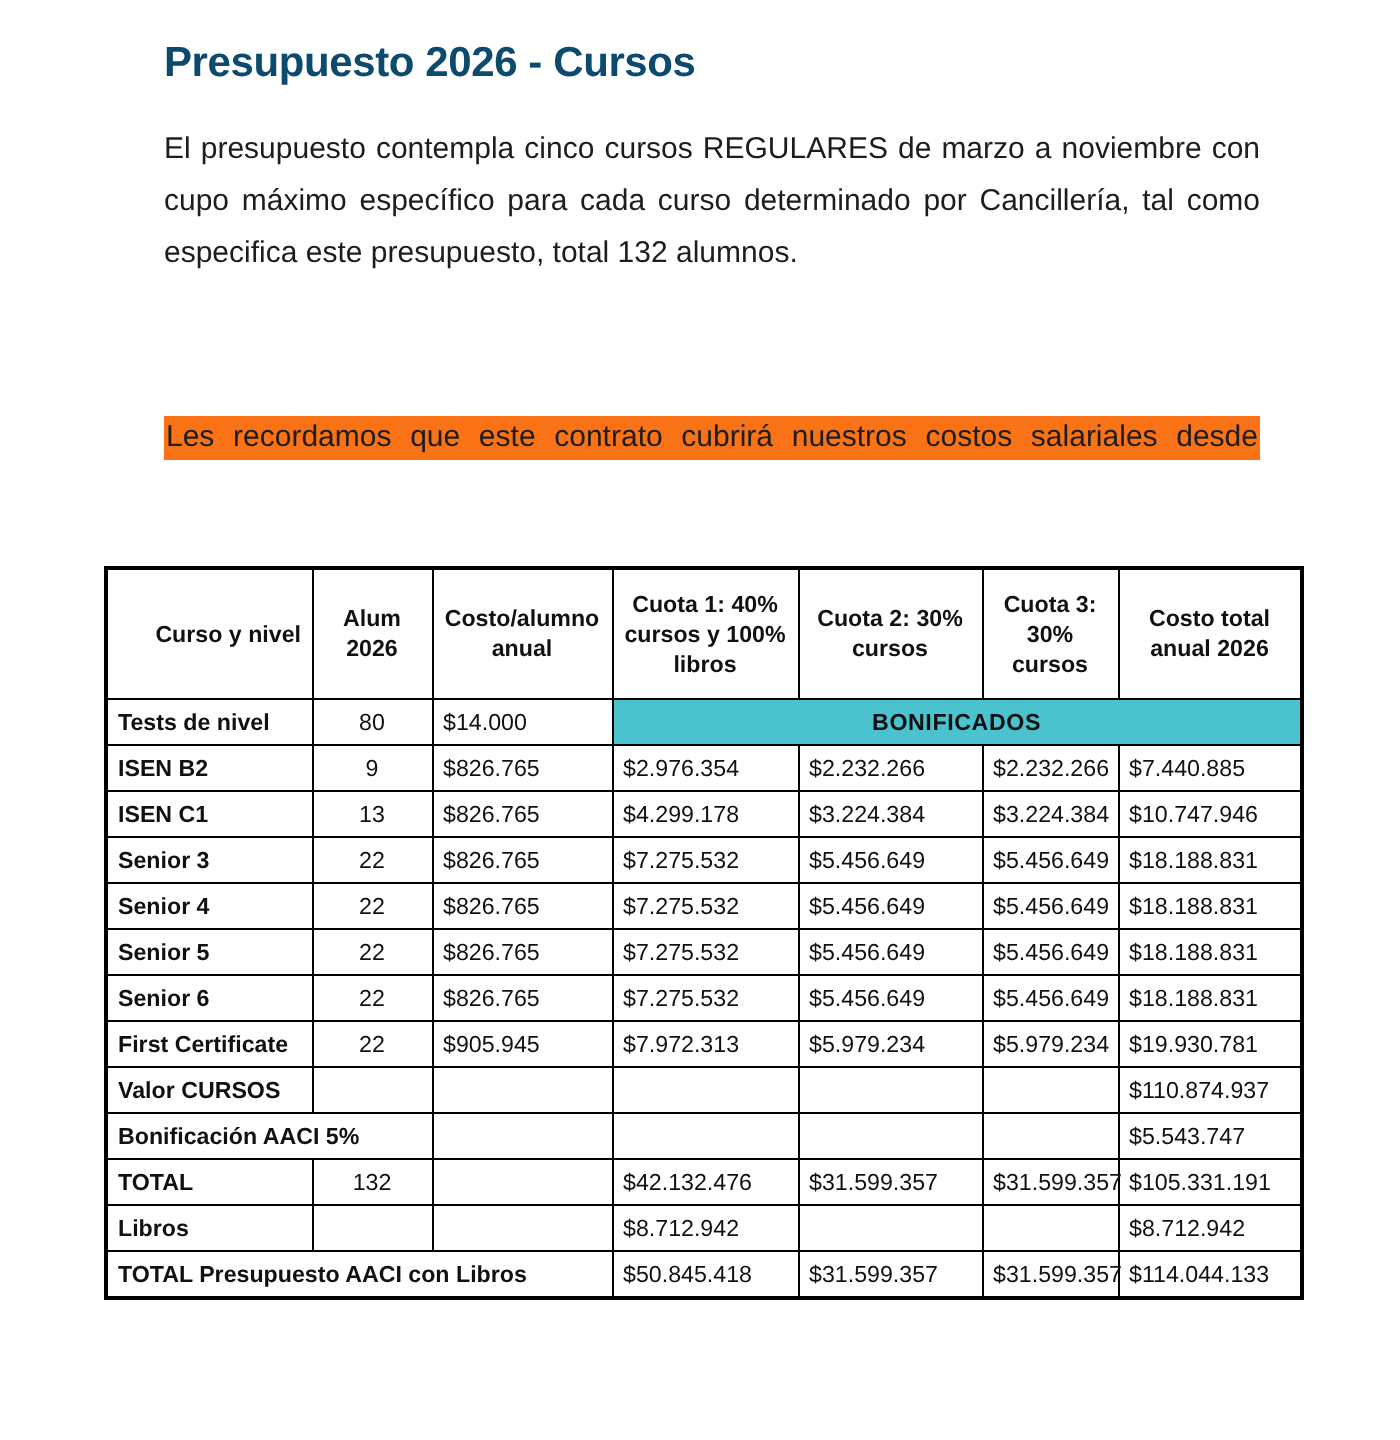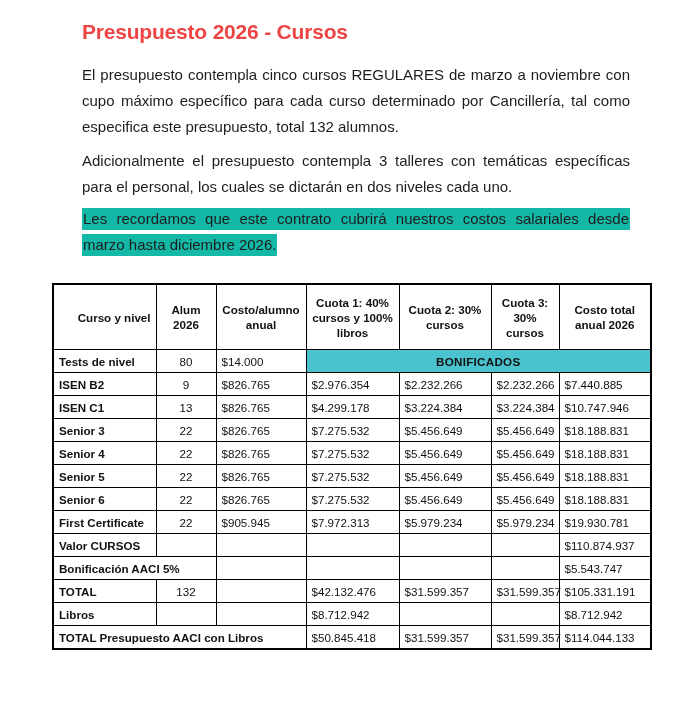--- a/index.html
+++ b/index.html
@@ -19,40 +19,40 @@
     width: 700px;
     height: 720px;
     background: #ffffff;
   }
   .doc-title {
     position: absolute;
     left: 82px;
     top: 20px;
     font-size: 21px;
     font-weight: bold;
-    color: #ef4444;
+    color: #0c4a6e;
     letter-spacing: -0.2px;
   }
   .para {
     position: absolute;
     left: 82px;
     width: 548px;
     font-size: 15px;
     line-height: 26px;
     color: #1d1d1d;
     text-align: justify;
   }
   .para-1 { top: 62px; }
   .para-2 { top: 148px; }
   .para-3 {
     top: 206px;
     width: 548px;
   }
   .hl {
-    background: #14b8a6;
+    background: #f97316;
     box-decoration-break: clone;
     -webkit-box-decoration-break: clone;
     padding: 2px 1px 3px 1px;
   }
   .para-3 .line1 {
     display: block;
     text-align: justify;
     text-align-last: justify;
   }
   .para-3 .line2 { display: block; }
@@ -125,25 +125,23 @@
 </style>
 </head>
 <body>
 
 <div class="page">
 
   <div class="doc-title">Presupuesto 2026 - Cursos</div>
 
   <div class="para para-1">El presupuesto contempla cinco cursos REGULARES de marzo a noviembre con cupo máximo específico para cada curso determinado por Cancillería, tal como especifica este presupuesto, total 132 alumnos.</div>
 
-  <div class="para para-2">Adicionalmente el presupuesto contempla 3 talleres con temáticas específicas para el personal, los cuales se dictarán en dos niveles cada uno.</div>
 
   <div class="para para-3">
     <span class="line1"><span class="hl">Les recordamos que este contrato cubrirá nuestros costos salariales desde</span></span>
-    <span class="line2"><span class="hl">marzo hasta diciembre 2026.</span></span>
   </div>
 
   <table class="budget-table">
     <colgroup>
       <col class="c1">
         <col class="c2">
         <col class="c3">
         <col class="c4">
       <col class="c5">
         <col class="c6">

